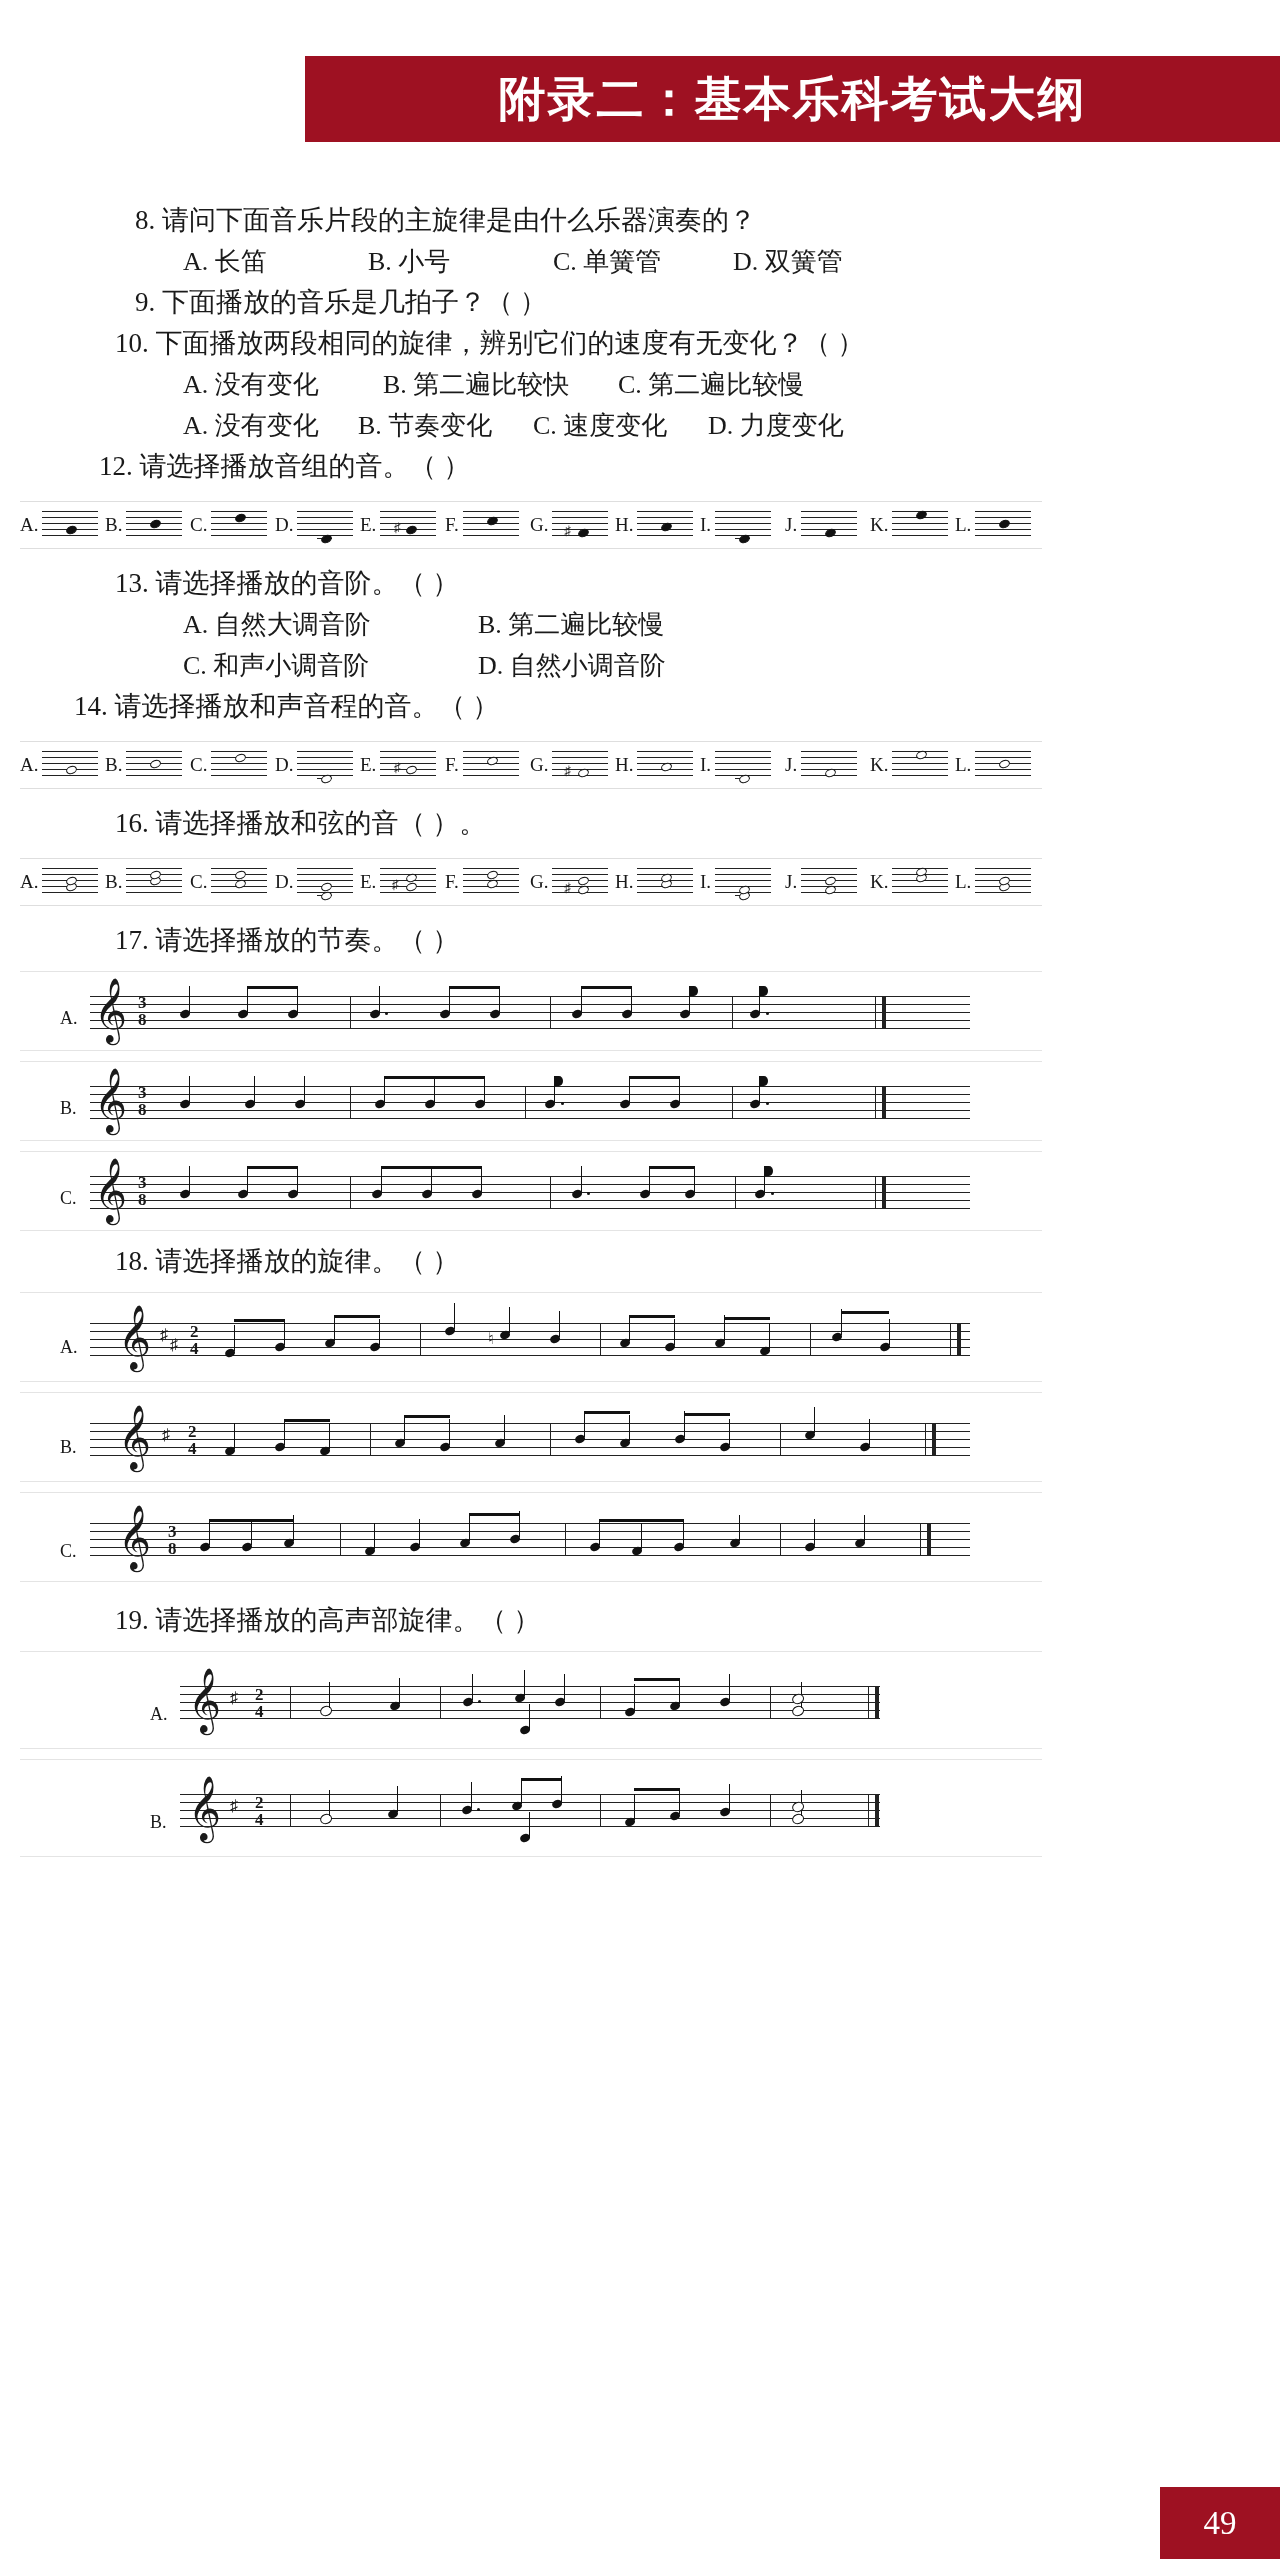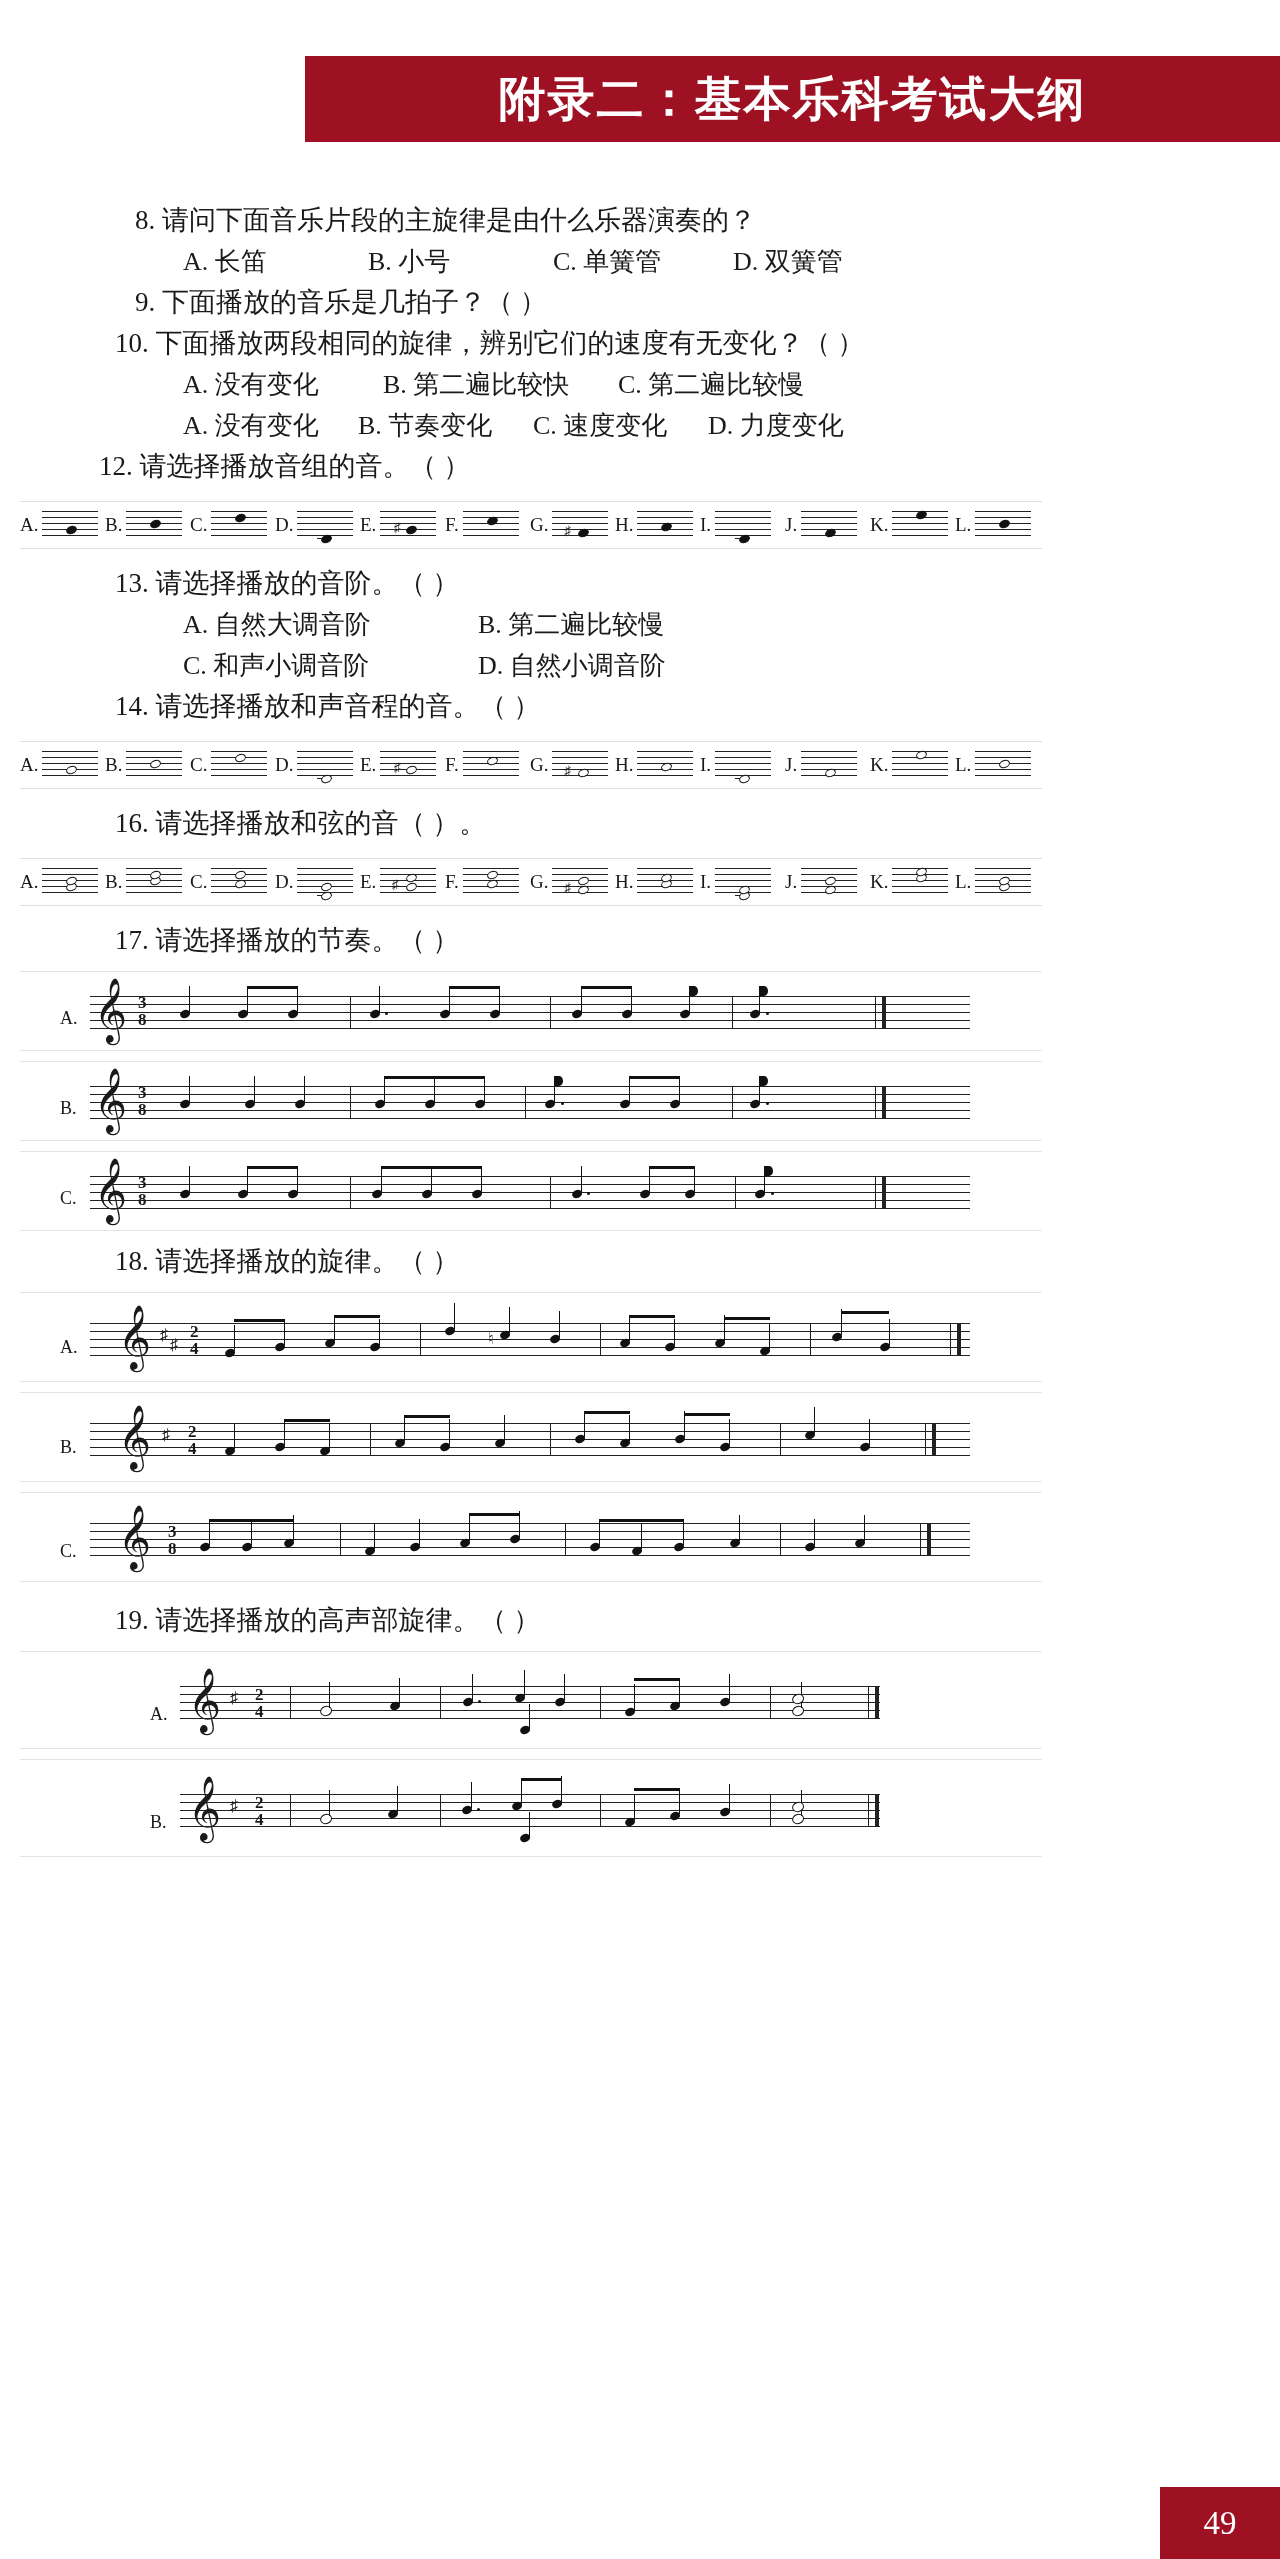--- a/index.html
+++ b/index.html
@@ -445,21 +445,21 @@
   <div class="q-block" style="padding-left:115px">
     <div class="q-line">13. 请选择播放的音阶。（      ）</div>
     <div class="q-opts" style="padding-left:68px">
       <span class="opt" style="width:295px">A. 自然大调音阶</span><span class="opt">B. 第二遍比较慢</span>
     </div>
     <div class="q-opts" style="padding-left:68px">
       <span class="opt" style="width:295px">C. 和声小调音阶</span><span class="opt">D. 自然小调音阶</span>
     </div>
   </div>
 
-  <div class="q-block" style="padding-left:115px">
+  <div class="q-block" style="padding-left:74px">
     <div class="q-line">14. 请选择播放和声音程的音。（      ）</div>
   </div>
   <div class="staff-row">
     <div class="staff-cell">
         <span class="staff-label">A.</span>
         <span class="mini-staff">
           <i></i>
           <i></i>
           <i></i>
           <i></i>

